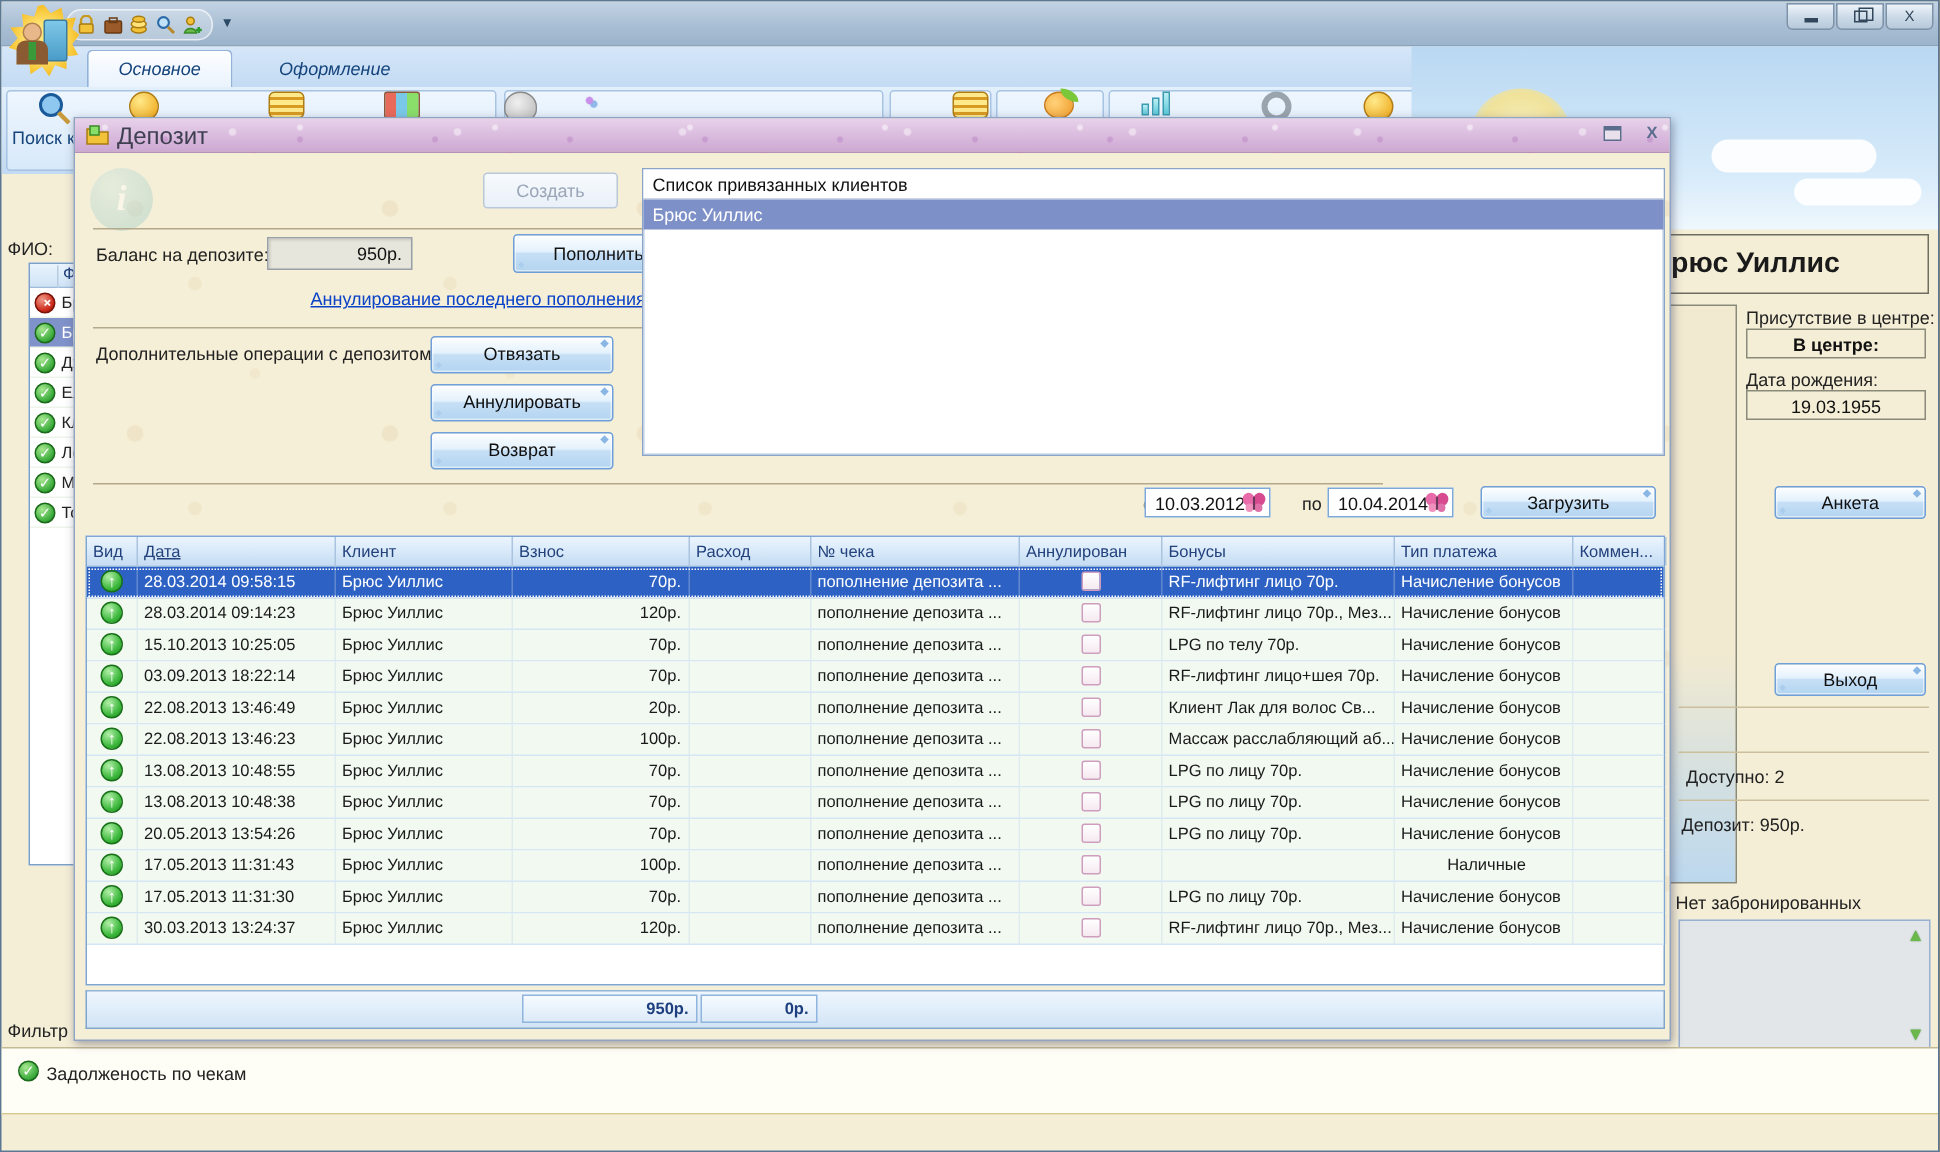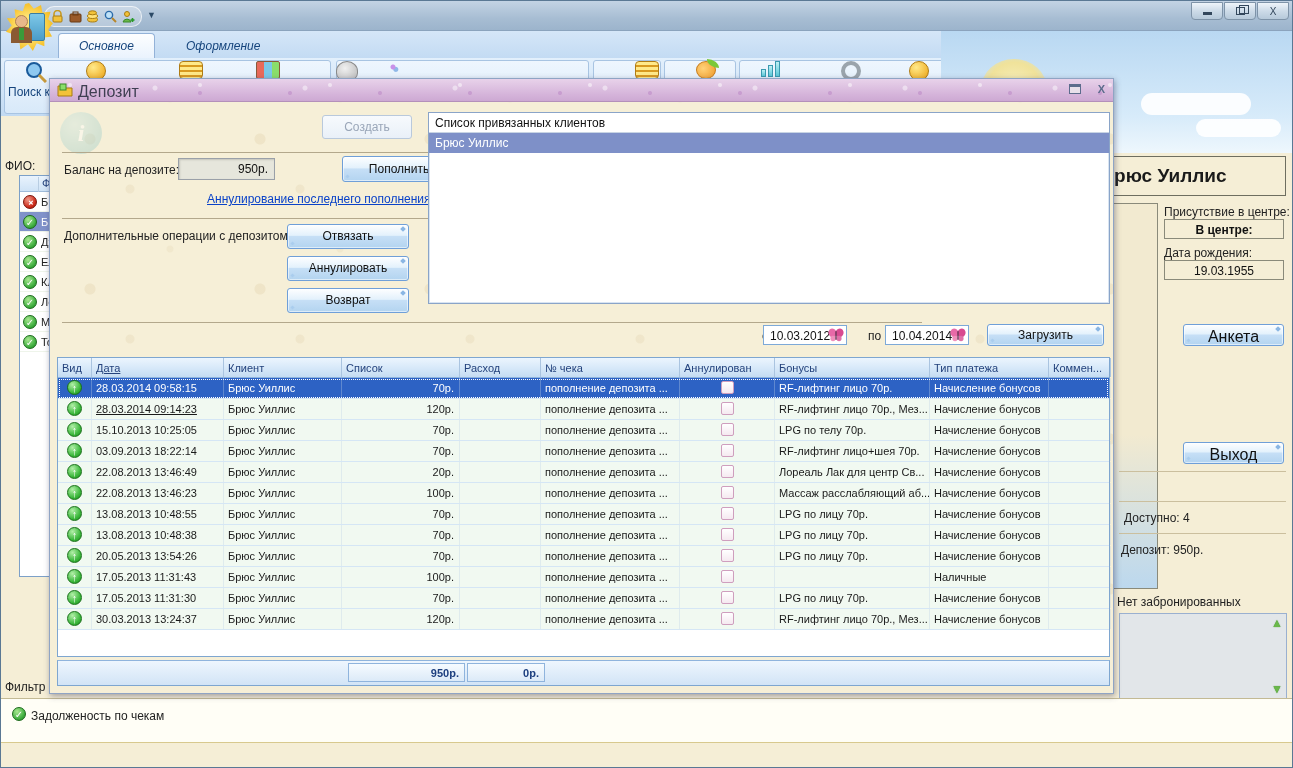--- a/index.html
+++ b/index.html
@@ -63,21 +63,21 @@
   .fic{width:14px;height:14px;border-radius:50%;margin:0 4px 0 3px;color:#fff;font-size:10px;line-height:14px;text-align:center;flex:none;}
   .ic-ok{background:radial-gradient(circle at 35% 30%,#a8e890,#3fae3f 65%,#1f7e1f);border:1px solid #1a6a1a;}
   .ic-no{background:radial-gradient(circle at 35% 30%,#f09a8a,#cc2a1a 65%,#8e1508);border:1px solid #7a1208;position:relative;}
   .ic-no b{position:absolute;left:3px;top:2px;width:8px;height:9px;font-weight:bold;transform:rotate(45deg);display:block;line-height:9px;}
 
   
   .rp-name{left:1040px;top:155px;width:245px;height:40px;border:1px solid #6e6e60;font-size:19px;font-weight:bold;color:#1a1a1a;text-align:center;line-height:38px;}
   .rp-photo{left:1045px;top:202px;width:112px;height:386px;border:1px solid #8a8a7a;background:linear-gradient(#f2ead0 60%,#bcd8ee);}
   .rp-lab{font-size:12px;color:#222;}
   .rp-box{border:1px solid #8a8a7a;font-size:12px;color:#111;text-align:center;}
-  .panel-btn{background:linear-gradient(#fdfeff,#e3f1fc 45%,#c6dff6 50%,#b3d4f0);border:1px solid #6f9fd8;border-radius:3px;font-size:16px;color:#111;text-align:center;box-shadow:inset 0 0 0 1px rgba(255,255,255,.55);}
+  .panel-btn{background:linear-gradient(#fdfeff,#e3f1fc 45%,#c6dff6 50%,#b3d4f0);border:1px solid #6f9fd8;border-radius:3px;font-size:12px;color:#111;text-align:center;box-shadow:inset 0 0 0 1px rgba(255,255,255,.55);}
   .panel-btn:after{content:"";position:absolute;right:3px;top:2px;width:4px;height:4px;background:#8ab6e4;transform:rotate(45deg);}
   .panel-btn:before{content:"";position:absolute;left:3px;bottom:3px;width:3px;height:3px;background:#aacdee;transform:rotate(45deg);}
   .rp-sep{height:1px;background:#cbbf9e;left:1118px;width:167px;}
   .rp-scroll{left:1118px;top:612px;width:168px;height:86px;background:#e2e6e9;border:1px solid #9ab0d0;}
   .sarrow{position:absolute;right:3px;font-size:12px;color:#6ab84a;text-shadow:0 0 1px #2a7a1a;}
 
   
   .dialog{left:48px;top:77px;width:1065px;height:616px;z-index:10;border:1px solid #8fa4c4;box-shadow:1px 2px 6px rgba(60,60,90,.45);
     background:#f6efd7;
     background-image:radial-gradient(circle at 40px 60px,rgba(205,180,130,.18) 5px,rgba(205,180,130,0) 6px),radial-gradient(circle at 120px 20px,rgba(205,180,130,.12) 3px,rgba(205,180,130,0) 4px),radial-gradient(circle at 80px 110px,rgba(205,180,130,.15) 4px,rgba(205,180,130,0) 5px);
@@ -266,21 +266,21 @@
   <div class="abs rp-name">Брюс Уиллис</div>
   <div class="abs rp-lab" style="left:1163px;top:204px;">Присутствие в центре:</div>
   <div class="abs rp-box" style="left:1163px;top:218px;width:120px;height:20px;font-weight:bold;padding-top:3px;">В центре:</div>
   <div class="abs rp-lab" style="left:1163px;top:245px;">Дата рождения:</div>
   <div class="abs rp-box" style="left:1163px;top:259px;width:120px;height:20px;padding-top:3px;">19.03.1955</div>
   <div class="abs panel-btn" style="left:1182px;top:323px;width:101px;height:22px;padding-top:3px;">Анкета</div>
   <div class="abs panel-btn" style="left:1182px;top:441px;width:101px;height:22px;padding-top:3px;">Выход</div>
   <div class="abs rp-sep" style="top:470px;"></div>
   <div class="abs rp-sep" style="top:500px;"></div>
   <div class="abs rp-sep" style="top:532px;"></div>
-  <div class="abs rp-lab" style="left:1123px;top:510px;">Доступно: 4</div>
+  <div class="abs rp-lab" style="left:1123px;top:510px;">Доступно: 2</div>
   <div class="abs rp-lab" style="left:1120px;top:542px;">Депозит: 950р.</div>
   <div class="abs rp-lab" style="left:1116px;top:594px;">Нет забронированных</div>
   <div class="abs rp-scroll">
     <span class="sarrow" style="top:2px;">▲</span>
     <span class="sarrow" style="bottom:2px;">▼</span>
   </div>
 
   <div class="abs dialog">
     <div class="dlg-title">
       <svg style="position:absolute;left:7px;top:4px;" width="16" height="14" viewBox="0 0 16 14">
@@ -337,21 +337,21 @@
           <rect x="7.3" y="3" width="1.4" height="9" rx="0.7" fill="#6a3a5a"></rect>
         </svg>
     </div>
     <div class="abs btn-blue" style="left:937px;top:245px;width:117px;height:22px;padding-top:3px;">Загрузить</div>
 
     <div class="abs dtable">
       <div class="thead">
           <div class="th" style="width: 34px;">Вид</div>
           <div class="th" style="width: 132px; text-decoration: underline;">Дата</div>
           <div class="th" style="width: 118px;">Клиент</div>
-          <div class="th" style="width: 118px;">Список</div>
+          <div class="th" style="width: 118px;">Взнос</div>
           <div class="th" style="width: 81px;">Расход</div>
           <div class="th" style="width: 139px;">№ чека</div>
           <div class="th" style="width: 95px;">Аннулирован</div>
           <div class="th" style="width: 155px;">Бонусы</div>
           <div class="th" style="width: 119px;">Тип платежа</div>
           <div class="th" style="width: 62px;">Коммен...</div>
         </div>
       <div>
           <div class="tr sel">
             <div class="td ctr" style="width: 34px;"><span class="orb">↑</span></div>
@@ -360,21 +360,21 @@
             <div class="td num" style="width: 118px;">70р.</div>
             <div class="td" style="width: 81px;"></div>
             <div class="td" style="width: 139px;">пополнение депозита ...</div>
             <div class="td ctr" style="width: 95px;"><span class="chk"></span></div>
             <div class="td" style="width: 155px;">RF-лифтинг лицо 70р.</div>
             <div class="td" style="width: 119px;">Начисление бонусов</div>
             <div class="td" style="width: 62px;"></div>
           </div>
           <div class="tr">
             <div class="td ctr" style="width: 34px;"><span class="orb">↑</span></div>
-            <div class="td" style="width: 132px; text-decoration: underline;">28.03.2014 09:14:23</div>
+            <div class="td" style="width: 132px;">28.03.2014 09:14:23</div>
             <div class="td" style="width: 118px;">Брюс Уиллис</div>
             <div class="td num" style="width: 118px;">120р.</div>
             <div class="td" style="width: 81px;"></div>
             <div class="td" style="width: 139px;">пополнение депозита ...</div>
             <div class="td ctr" style="width: 95px;"><span class="chk"></span></div>
             <div class="td" style="width: 155px;">RF-лифтинг лицо 70р., Мез...</div>
             <div class="td" style="width: 119px;">Начисление бонусов</div>
             <div class="td" style="width: 62px;"></div>
           </div>
           <div class="tr">
@@ -402,21 +402,21 @@
             <div class="td" style="width: 62px;"></div>
           </div>
           <div class="tr">
             <div class="td ctr" style="width: 34px;"><span class="orb">↑</span></div>
             <div class="td" style="width: 132px;">22.08.2013 13:46:49</div>
             <div class="td" style="width: 118px;">Брюс Уиллис</div>
             <div class="td num" style="width: 118px;">20р.</div>
             <div class="td" style="width: 81px;"></div>
             <div class="td" style="width: 139px;">пополнение депозита ...</div>
             <div class="td ctr" style="width: 95px;"><span class="chk"></span></div>
-            <div class="td" style="width: 155px;">Лореаль Лак для центр Св...</div>
+            <div class="td" style="width: 155px;">Клиент Лак для волос Св...</div>
             <div class="td" style="width: 119px;">Начисление бонусов</div>
             <div class="td" style="width: 62px;"></div>
           </div>
           <div class="tr">
             <div class="td ctr" style="width: 34px;"><span class="orb">↑</span></div>
             <div class="td" style="width: 132px;">22.08.2013 13:46:23</div>
             <div class="td" style="width: 118px;">Брюс Уиллис</div>
             <div class="td num" style="width: 118px;">100р.</div>
             <div class="td" style="width: 81px;"></div>
             <div class="td" style="width: 139px;">пополнение депозита ...</div>
@@ -463,21 +463,21 @@
           </div>
           <div class="tr">
             <div class="td ctr" style="width: 34px;"><span class="orb">↑</span></div>
             <div class="td" style="width: 132px;">17.05.2013 11:31:43</div>
             <div class="td" style="width: 118px;">Брюс Уиллис</div>
             <div class="td num" style="width: 118px;">100р.</div>
             <div class="td" style="width: 81px;"></div>
             <div class="td" style="width: 139px;">пополнение депозита ...</div>
             <div class="td ctr" style="width: 95px;"><span class="chk"></span></div>
             <div class="td" style="width: 155px;"></div>
-            <div class="td" style="width: 119px;">Наличные</div>
+            <div class="td" style="width: 119px; text-align: center;">Наличные</div>
             <div class="td" style="width: 62px;"></div>
           </div>
           <div class="tr">
             <div class="td ctr" style="width: 34px;"><span class="orb">↑</span></div>
             <div class="td" style="width: 132px;">17.05.2013 11:31:30</div>
             <div class="td" style="width: 118px;">Брюс Уиллис</div>
             <div class="td num" style="width: 118px;">70р.</div>
             <div class="td" style="width: 81px;"></div>
             <div class="td" style="width: 139px;">пополнение депозита ...</div>
             <div class="td ctr" style="width: 95px;"><span class="chk"></span></div>

